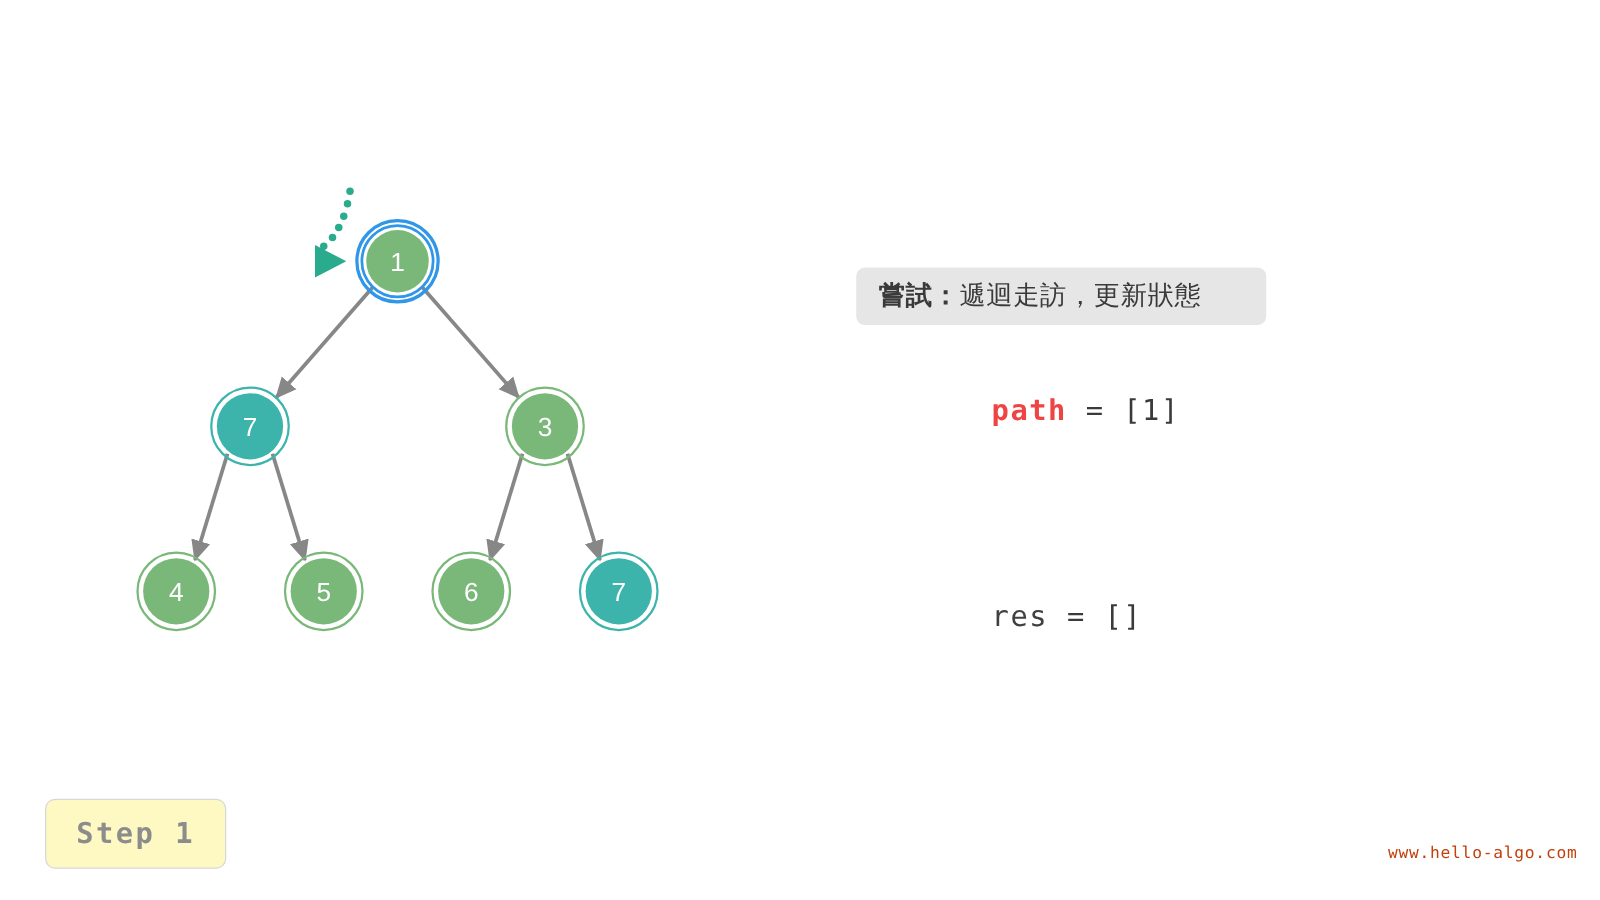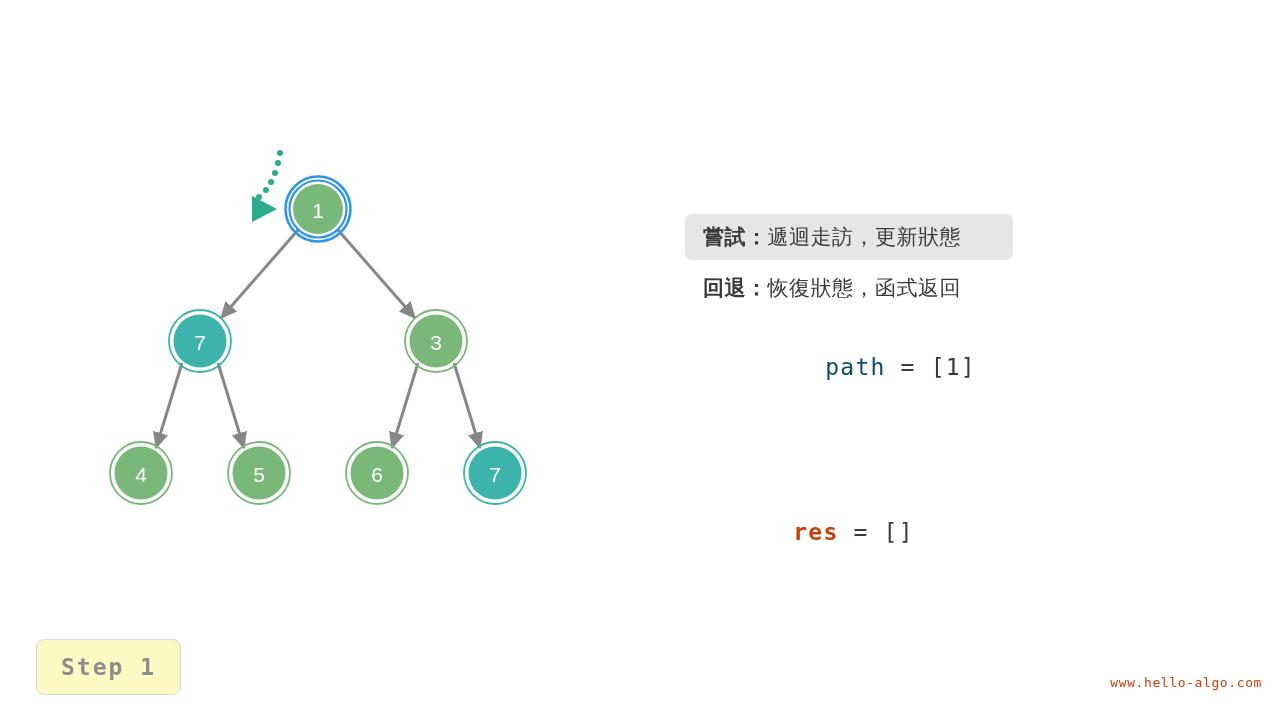--- a/index.html
+++ b/index.html
@@ -70,22 +70,22 @@
   .code-line {
     font-family: "DejaVu Sans Mono", "Liberation Mono", monospace;
     font-size: 23px;
     letter-spacing: 1.2px;
     white-space: pre;
     padding: 0 18px;
     line-height: 1;
   }
   #path-line { margin-top: 35px; }
   #res-line  { margin-top: 96px; }
-  .var-path { color: #0c4a6e; font-weight: normal; margin-left: 32px; }
-  .var-res  { color: #c2410c; font-weight: bold; }
+  .var-path { color: #ef4444; font-weight: bold; }
+  .var-res  { color: #404040; font-weight: normal; }
   .code-rest { color: #3a3a3a; }
 
   
   #step-badge {
     position: absolute;
     left: 36px;
     top: 639px;
     width: 143px;
     height: 54px;
     border: 1px solid #d8d8d8;
@@ -192,23 +192,20 @@
 
     </g>
   </svg>
 
   <div id="info-panel">
 
     <div class="info-line highlighted">
       <span class="info-key">嘗試：</span><span class="info-val">遞迴走訪，更新狀態</span>
     </div>
 
-    <div class="info-line plain">
-      <span class="info-key">回退：</span><span class="info-val">恢復狀態，函式返回</span>
-    </div>
 
     <div id="path-line" class="code-line">
       <span class="var-path">path</span><span class="code-rest"> = [1]</span>
     </div>
 
     <div id="res-line" class="code-line">
       <span class="var-res">res</span><span class="code-rest"> = []</span>
     </div>
 
   </div>

